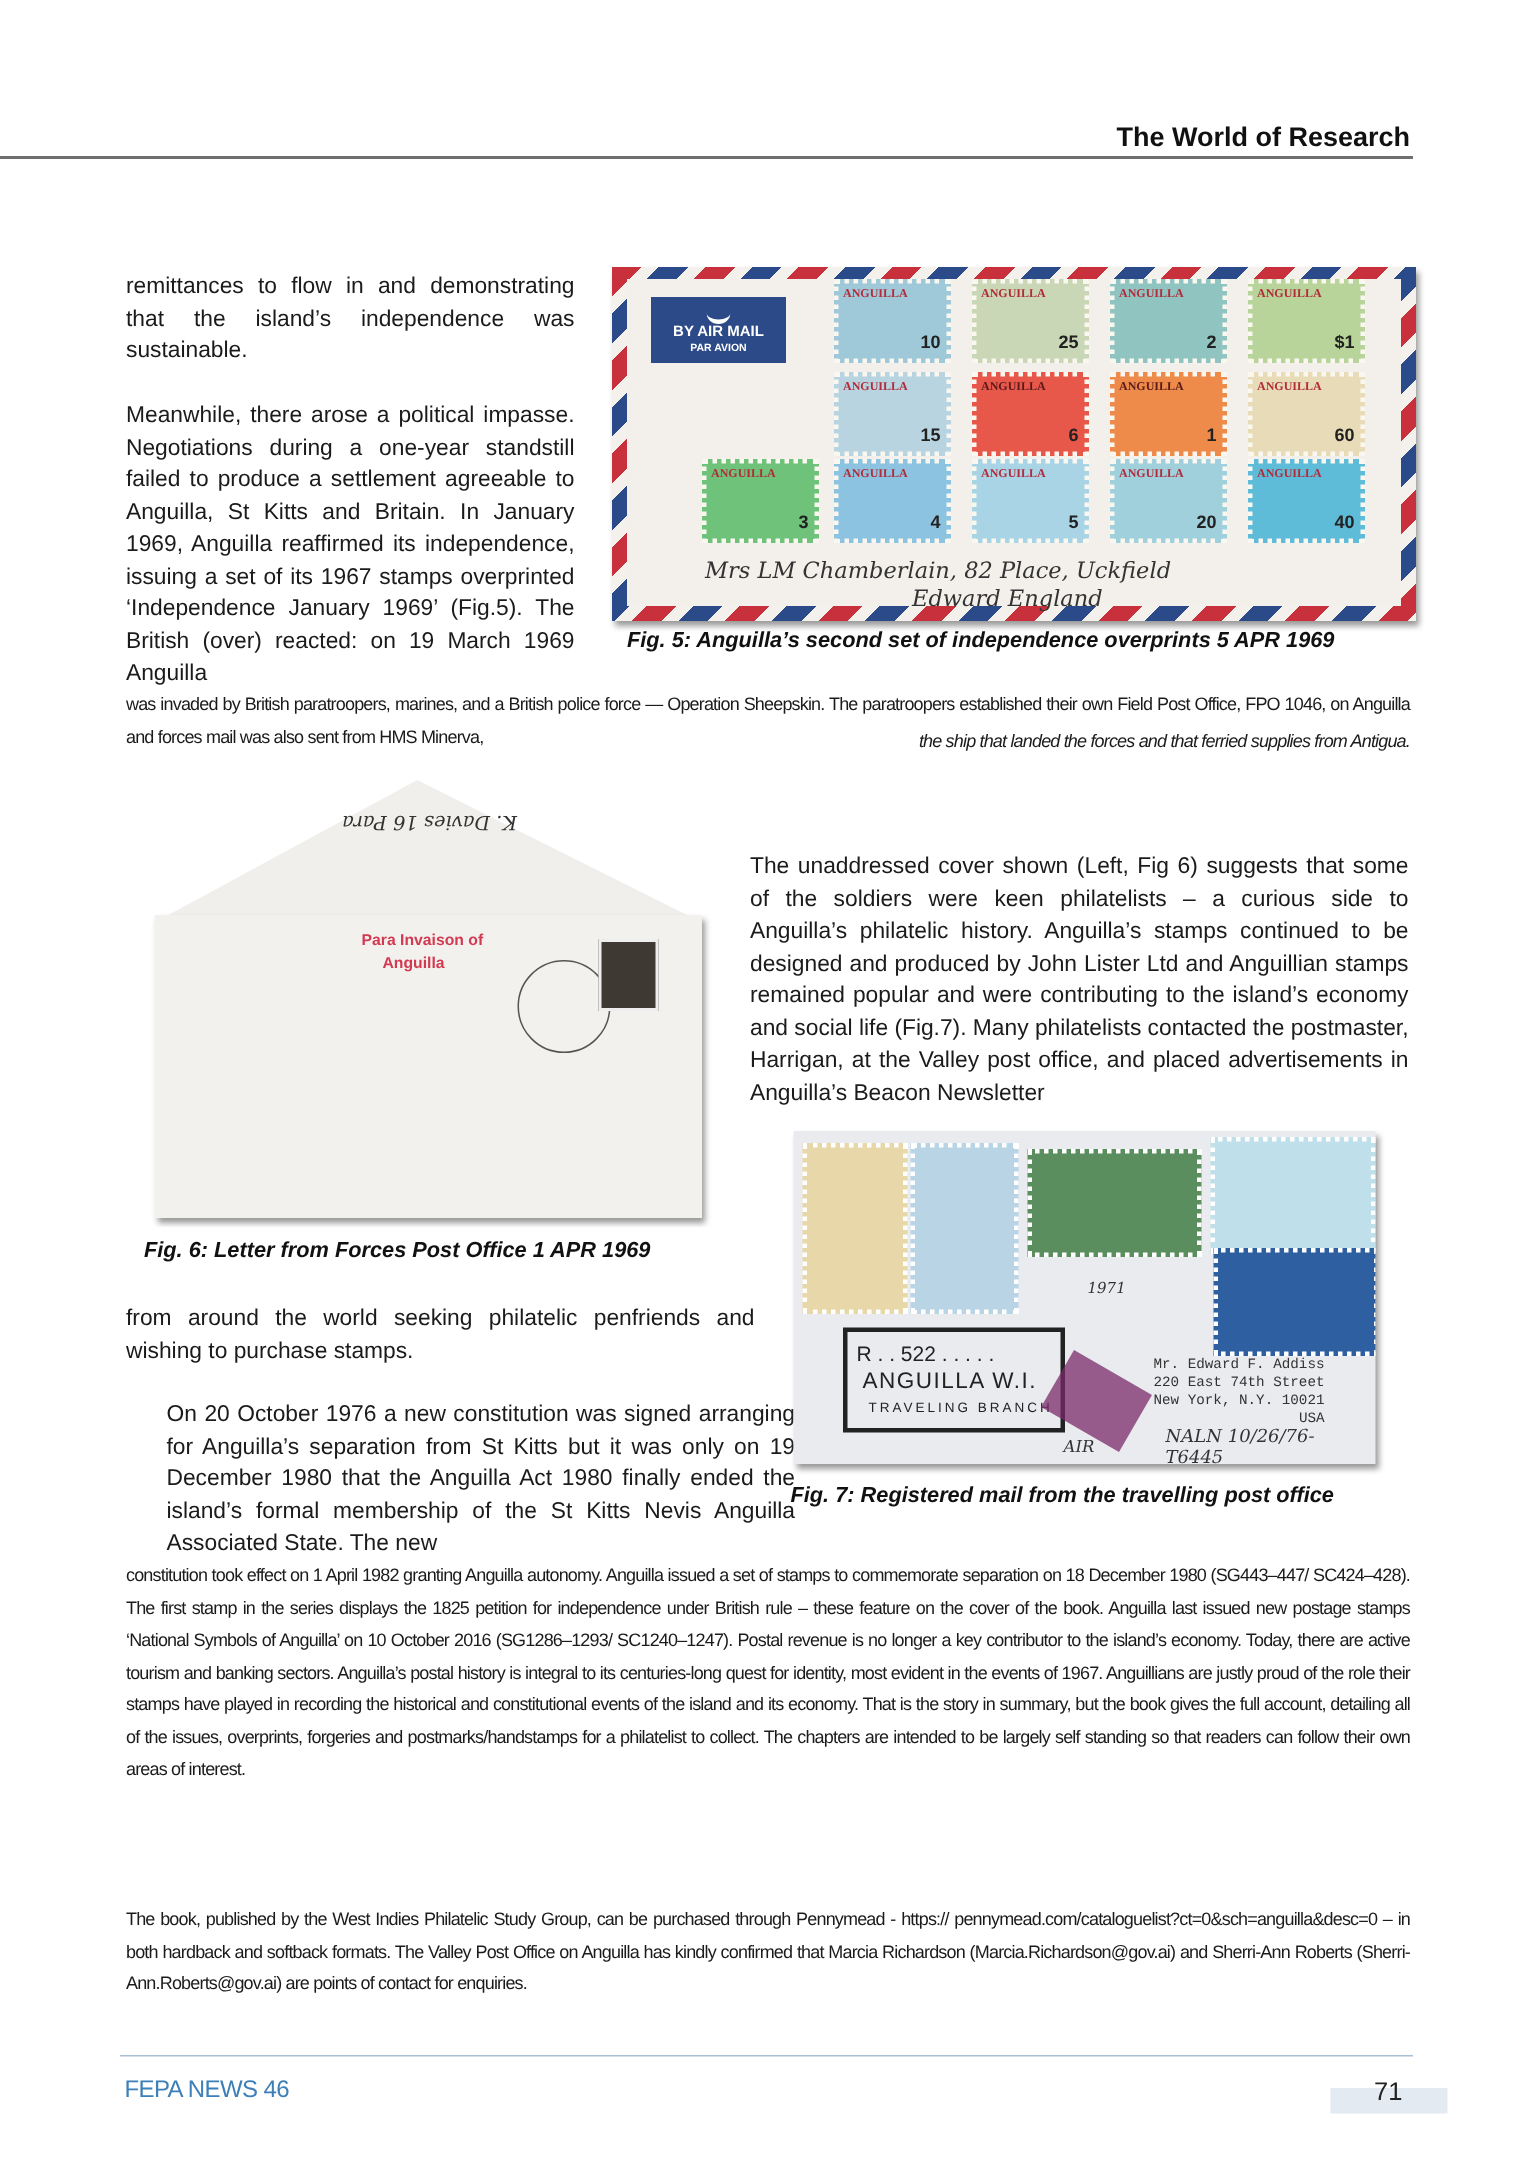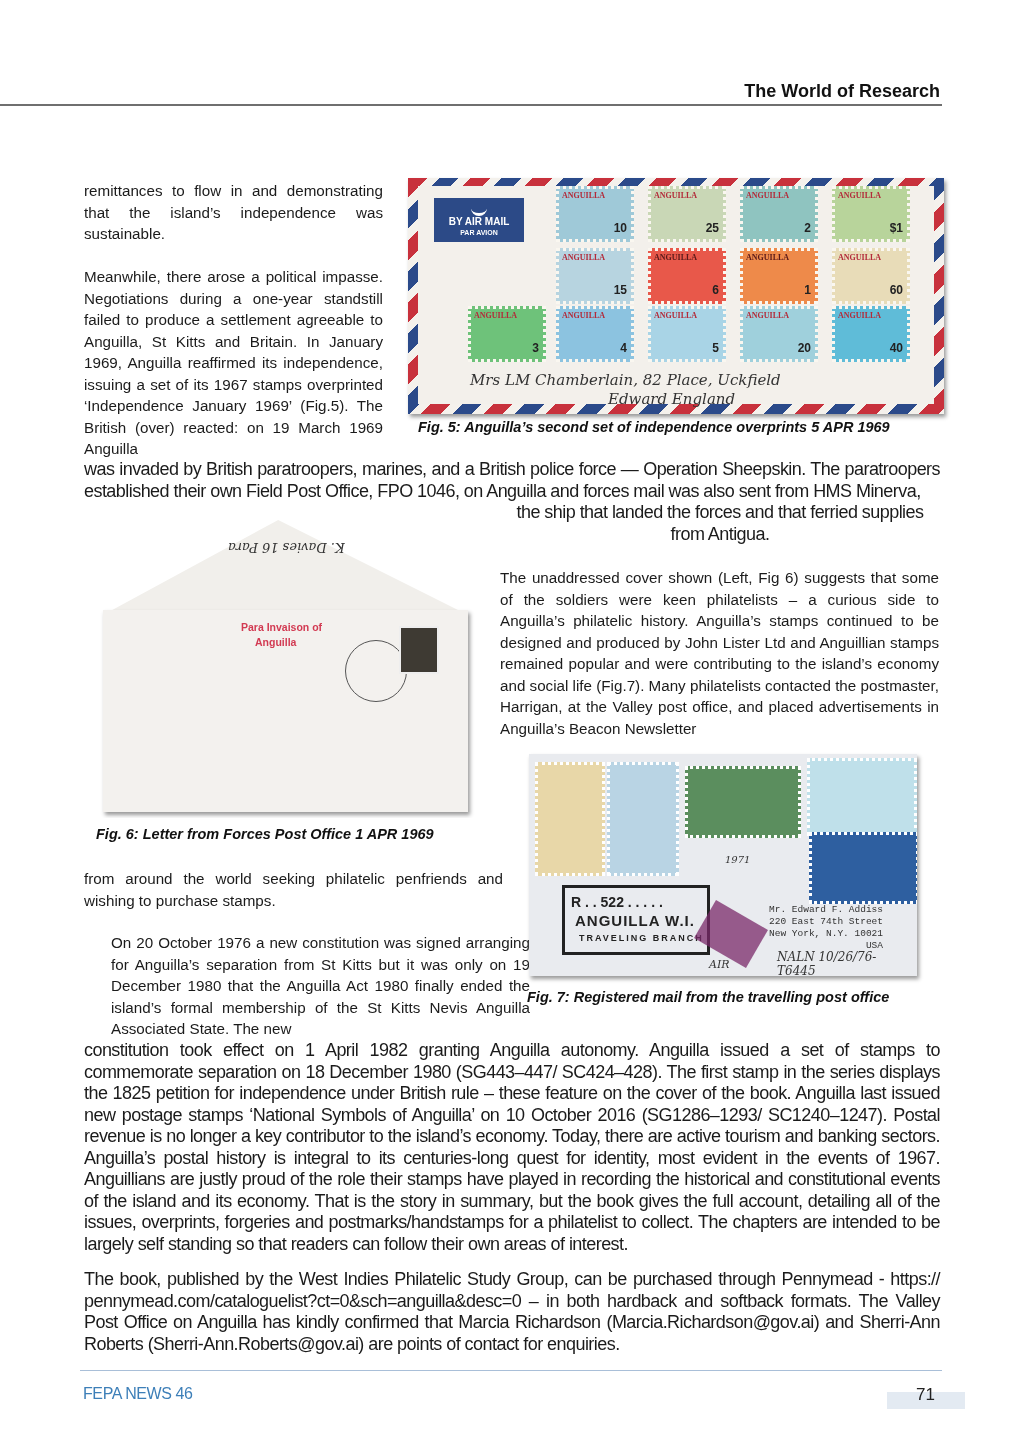--- a/index.html
+++ b/index.html
@@ -1,21 +1,21 @@
 <!DOCTYPE html>
 <html><head>
 <meta charset="utf-8">
 <style>
   html, body { margin: 0; padding: 0; background: #ffffff; }
   body { width: 1024px; height: 1448px; position: relative; overflow: hidden;
          font-family: "Liberation Sans", sans-serif; color: #1a1a1a; }
   .hdr-title { position: absolute; right: 84px; top: 81px; font-size: 18px; font-weight: bold; color: #111; }
   .hdr-rule { position: absolute; left: 0; top: 104px; width: 942px; height: 2px; background: #6f6f6f; }
   .p { position: absolute; font-size: 15.2px; line-height: 21.5px; text-align: justify; margin: 0; color: #1b1b1b; }
-  .p.cond { font-size: 18px; letter-spacing: -0.55px; }
+  .p.cond { font-size: 12px; letter-spacing: -0.55px; }
   .cap { position: absolute; font-size: 14.5px; font-weight: bold; font-style: italic; color: #111; line-height: 21px; }
   .fig { position: absolute; overflow: hidden; }
   
   .fig5 { left: 408px; top: 178px; width: 536px; height: 236px; background: #f4f1ec; box-shadow: 2px 3px 4px #9a9a9a; }
   .airmail-border { position: absolute; inset: 0;
     background: repeating-linear-gradient(135deg, #c8313c 0 14px, #f4f1ec 14px 22px, #2b4a8a 22px 36px, #f4f1ec 36px 44px); }
   .airmail-inner { position: absolute; left: 10px; top: 8px; right: 10px; bottom: 10px; background: #f3f0eb; }
   .airmail-label { position: absolute; left: 26px; top: 20px; width: 90px; height: 44px; background: #2c4a87; color: #fff;
     font-size: 10px; font-weight: bold; text-align: center; line-height: 11px; padding-top: 18px; box-sizing: border-box; }
   .airmail-label small { display: block; font-size: 7px; }
@@ -33,21 +33,21 @@
   .crown { position: absolute; left: 30px; top: 30px; width: 58px; height: 50px; background: #6d2b6a; border-radius: 40% 40% 8px 8px; border: 3px solid #b9a66a; }
   .cushion { position: absolute; left: 12px; top: 82px; width: 98px; height: 40px; background: #c9392c; border-radius: 8px; }
   .fdc-text { position: absolute; left: 0; top: 146px; width: 122px; text-align: center; font-family: "Liberation Serif", serif; font-size: 7px; line-height: 8px; color: #444; }
   .fdc-band { position: absolute; left: 0; bottom: 0; width: 122px; height: 16px; background: #2e5470; }
   .para { position: absolute; left: 138px; top: 10px; color: #d23a52; font-size: 10.5px; font-weight: bold; line-height: 15px; }
   .para span { display: block; padding-left: 14px; }
   .machin { position: absolute; left: 296px; top: 16px; width: 36px; height: 44px; background: #3e3a33; border: 2px solid #eee; }
   .pmark { position: absolute; left: 242px; top: 30px; width: 60px; height: 60px; border: 1.5px solid #555; border-radius: 50%; }
   
   .fig7 { left: 529px; top: 754px; width: 388px; height: 222px; background: #e9ebef; box-shadow: 2px 3px 4px #9a9a9a; }
-  .rbox { position: absolute; left: 33px; top: 131px; width: 142px; height: 64px; border: 3px solid #222; font-size: 9px; font-weight: bold; color: #222; }
+  .rbox { position: absolute; left: 33px; top: 131px; width: 142px; height: 64px; border: 3px solid #222; font-size: 9px; font-weight: normal; color: #222; }
   .rbox .r { position: absolute; left: 6px; top: 6px; font-size: 14px; }
   .rbox .aw { position: absolute; left: 10px; top: 24px; font-size: 15px; letter-spacing: 1px; }
   .rbox .tb { position: absolute; left: 14px; top: 45px; letter-spacing: 2px; }
   .addr { position: absolute; left: 240px; top: 150px; font-family: "Liberation Mono", monospace; font-size: 9.5px; line-height: 12px; color: #333; }
   .purple { position: absolute; left: 180px; top: 150px; width: 44px; height: 60px; background: #7a2a6a; opacity: 0.75; transform: rotate(-60deg); }
   
   .foot-rule { position: absolute; left: 80px; top: 1370px; width: 862px; height: 1px; background: #a9bfd8; }
   .foot-left { position: absolute; left: 83px; top: 1385px; font-size: 16px; color: #3d7fb8; letter-spacing: -0.4px; }
   .foot-page { position: absolute; left: 887px; top: 1392px; width: 78px; height: 17px; background: #e3eaf2; }
   .foot-num { position: absolute; left: 916px; top: 1385px; font-size: 17px; color: #222; }
@@ -123,21 +123,21 @@
         <span class="v">40</span>
       </div>
     </div>
   <div class="handwriting" style="left:62px; top:193px;">Mrs LM Chamberlain, 82 Place, Uckfield</div>
   <div class="handwriting" style="left:200px; top:212px;">Edward England</div>
 </div>
 <div class="cap" style="left:418px; top:417px;">Fig. 5: Anguilla’s second set of independence overprints 5 APR 1969</div>
 
 <p class="p cond" style="left:84px; top:438px; width:300px;"></p>
 <p class="p cond" style="left:84px; top:459px; width:856px;">was invaded by British paratroopers, marines, and a British police force — Operation Sheepskin. The paratroopers established their own Field Post Office, FPO 1046, on Anguilla and forces mail was also sent from HMS Minerva,</p>
-<p class="p cond" style="left:500px; top:502px; width:440px; text-align:center;">the ship that landed the forces and that ferried supplies from Antigua.</p>
+<p class="p cond" style="left:500px; top:484px; width:440px; text-align:right;font-style:italic;">the ship that landed the forces and that ferried supplies from Antigua.</p>
 
 <div class="fig fig6">
   <div class="flap6"></div>
   <div class="handwriting" style="left:140px; top:30px; transform:rotate(180deg); font-size:13px;">K. Davies 16 Para</div>
   <div class="env6">
     <div class="para">
       <div>Para Invaison of</div>
       <span>Anguilla</span>
     </div>
     <div class="pmark"></div>

